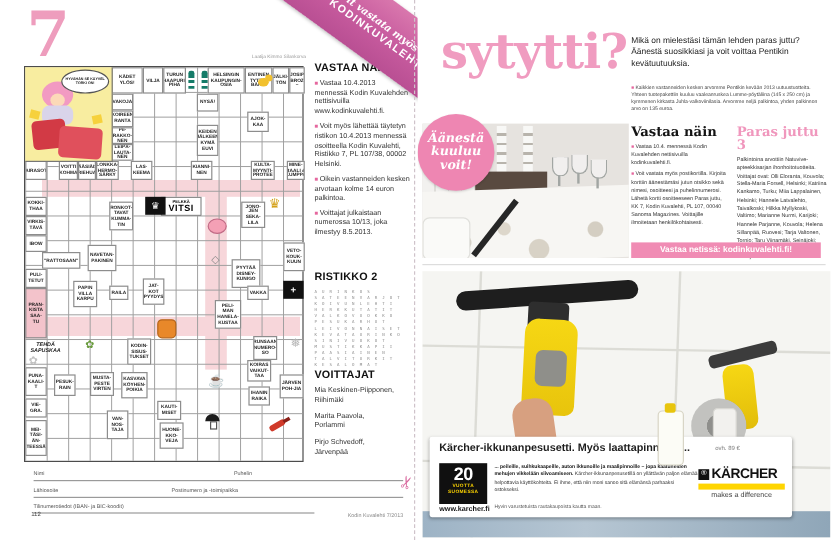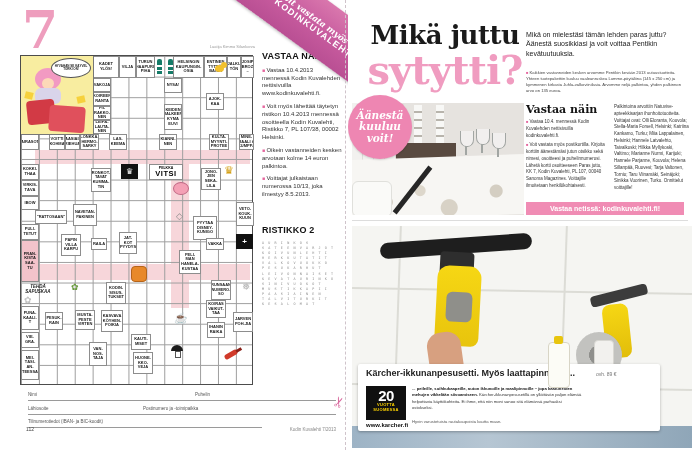--- a/index.html
+++ b/index.html
@@ -27,21 +27,21 @@
   .xw{position:absolute;left:20px;top:55px;width:233px;height:330px;border:1.5px solid #4c4c4c;background:#fff;box-sizing:border-box;}
   .band{position:absolute;background:#f7d6da;z-index:1;}
   .gridlines{position:absolute;inset:0;z-index:2;pointer-events:none;
     background-image:linear-gradient(to right,#9e9e9e 0.8px,transparent 0.8px),linear-gradient(to bottom,#9e9e9e 0.8px,transparent 0.8px);
     background-size:17.92px 20.6px;}
   .cl{position:absolute;z-index:3;font:700 4px/1.15 "Liberation Sans",sans-serif;text-transform:uppercase;
     text-align:center;color:#1a1a1a;background:#fff;border:0.5px solid #8d8d8d;display:flex;align-items:center;
     justify-content:center;padding:0.5px;box-sizing:border-box;overflow:hidden;}
   .cl.it{font:italic 700 4.5px/1.1 "Liberation Sans",sans-serif;border:none;background:transparent;}
   .cl.pinkcell{background:#f3c3cb;font-weight:800;}
-  .vitsi{position:absolute;left:128px;top:108px;width:34px;height:16px;z-index:3;background:#fff;border:0.5px solid #8d8d8d;
+  .vitsi{position:absolute;left:113px;top:108px;width:34px;height:16px;z-index:3;background:#fff;border:0.5px solid #8d8d8d;
     display:flex;flex-direction:column;align-items:center;justify-content:center;box-sizing:border-box;}
   .vitsi .s{font:700 3.5px/1 "Liberation Sans",sans-serif;}
   .vitsi .b{font:800 7.5px/1 "Liberation Sans",sans-serif;letter-spacing:.5px;}
   .illus{position:absolute;left:0;top:0;width:72px;height:78px;background:#f8eda0;z-index:4;overflow:hidden;border-right:1px solid #777;border-bottom:1px solid #777;}
   .hair{position:absolute;left:14px;top:12px;width:26px;height:22px;border-radius:50%;background:#f29ac2;}
   .face{position:absolute;left:21px;top:22px;width:12px;height:11px;border-radius:50%;background:#fcd9b8;}
   .torso{position:absolute;left:14px;top:32px;width:26px;height:16px;border-radius:6px;background:#d9d4ea;}
   .case1{position:absolute;left:6px;top:44px;width:28px;height:24px;border-radius:4px;background:#d23a45;transform:rotate(-6deg);}
   .case2{position:absolute;left:28px;top:50px;width:36px;height:26px;border-radius:4px;background:#e0505c;transform:rotate(4deg);}
   .tag1{position:absolute;left:4px;top:36px;width:8px;height:7px;background:#f6d13c;transform:rotate(14deg);}
@@ -268,52 +268,58 @@
       <div class="sol">V A L K O V U O K K O</div>
       <div class="sol">P E S U K A R H U T</div>
       <div class="sol">L E I V O N N A I S E T</div>
       <div class="sol">K E V A T A U R I N K O</div>
       <div class="sol">S I N I V U O K O T</div>
       <div class="sol">M U S T I K K A P I I</div>
       <div class="sol">P A A S I A I N E N</div>
       <div class="sol">T A L V I T U R K I T</div>
       <div class="sol">K E S A L O M A T</div>
     </div>
+    <div class="sb-block" style="top:308px;">
+      <div class="sb-h">VOITTAJAT</div>
+      <div class="win"><span>Mia Keskinen-Piipponen,</span><br><span>Riihimäki</span></div>
+      <div class="win"><span>Marita Paavola,</span><br><span>Porlammi</span></div>
+      <div class="win"><span>Pirjo Schvedoff,</span><br><span>Järvenpää</span></div>
+    </div>
 
     <span class="flabel" style="left:28px;top:392px;">Nimi</span>
     <span class="flabel" style="left:195px;top:392px;">Puhelin</span>
     <div class="fline" style="top:400px;"></div>
     <span class="flabel" style="left:28px;top:406px;">Lähiosoite</span>
     <span class="flabel" style="left:143px;top:406px;">Postinumero ja -toimipaikka</span>
     <div class="fline" style="top:414px;"></div>
     <span class="flabel" style="left:28px;top:419px;">Tilinumerotiedot (IBAN- ja BIC-koodit)</span>
     <div class="fline" style="top:427px;width:234px;"></div>
 
     <div class="pagenum">112</div>
     <div class="foot-r">Kodin Kuvalehti 7/2013</div>
   </section>
 
   <div class="cutline"></div>
   <span class="scissors">✂</span>
 
   <section class="page right">
     <div class="hl">
-      <div class="h1">Mikä juttu</div>
       <div class="h2">sytytti?</div>
     </div>
 
     <div class="intro">Mikä on mielestäsi tämän lehden paras juttu? Äänestä suosikkiasi ja voit voittaa Pentikin kevätuutuuksia.</div>
     <div class="fineprint">Kaikkien vastanneiden kesken arvomme Pentikin kevään 2013 uutuustuotteita. Yhteen tuotepakettiin kuuluu vaaleanruskea Lumme-pöytäliina (145 x 250 cm) ja kymmenen kirkasta Juhla-valkoviinilasia. Arvomme neljä palkintoa, yhden palkinnon arvo on 135 euroa.</div>
 
     <div class="rcol" style="left:178px;width:80px;">
       <div class="rcol-h">Vastaa näin</div>
       <div class="b">Vastaa 10.4. mennessä Kodin Kuvalehden nettisivuilla kodinkuvalehti.fi.</div>
       <div class="b">Voit vastata myös postikortilla. Kirjoita korttiin äänestämäsi jutun otsikko sekä nimesi, osoitteesi ja puhelinnumerosi. Lähetä kortti osoitteeseen Paras juttu, KK 7, Kodin Kuvalehti, PL 107, 00040 Sanoma Magazines. Voittajille ilmoitetaan henkilökohtaisesti.</div>
     </div>
     <div class="rcol" style="left:266px;width:76px;">
+      <div class="rcol-h pink">Paras juttu 3</div>
       <div class="body">Palkintoina arvottiin Natuvive-apteekkisarjan ihonhoitotuotteita. Voittajat ovat: Olli Eloranta, Kouvola; Stella-Maria Forsell, Helsinki; Katriina Kankamo, Turku; Miia Lappalainen, Helsinki; Hannele Latvalehto, Taivalkoski; Hilkka Myllykoski, Valtimo; Marianne Nurmi, Karijoki; Hannele Parjanne, Kouvola; Helena Sillanpää, Ruovesi; Tarja Valtonen, Tornio; Taru Viinamäki, Seinäjoki; Sinikka Vuorinen, Turku. Onnittelut voittajille!</div>
     </div>
 
     <div class="banner">Vastaa netissä: kodinkuvalehti.fi!</div>
 
     <div class="photo">
       <div class="wall-left"></div>
       <div class="candle" style="left:62px;"></div>
       <div class="candle" style="left:84px;"></div>
       <div class="darkchair"></div>
@@ -355,17 +361,25 @@
         <div class="ad-h1">Kärcher-ikkunanpesusetti. Myös laattapinnoille...</div>
         <div class="ad-price">ovh. 89 €</div>
         <div class="badge30">
           <div class="n">20</div>
           <div class="v">VUOTTA</div>
           <div class="v">SUOMESSA</div>
         </div>
         <div class="ad-body"><span class="bold">... peileille, suihkukaapeille, auton ikkunoille ja maalipinnoille – jopa kaatuneiden mehujen vikkelään siivoamiseen.</span><span> Kärcher-ikkunanpesusetillä on yllättävän paljon elämää helpottavia käyttökohteita. Ei ihme, että niin moni sanoo sitä elämänsä parhaaksi ostokseksi.</span></div>
         <div class="ad-dist">Hyvin varustetuista rautakaupoista kautta maan.</div>
         <div class="ad-url">www.karcher.fi</div>
+        <div class="logo-wrap">
+          <div class="logo-row">
+            <span class="logo-box">®</span>
+            <span class="logo-txt">KÄRCHER</span>
+          </div>
+          <div class="logo-bar"></div>
+          <div class="logo-tag">makes a difference</div>
+        </div>
       </div>
       <div class="bottle"></div>
     </div>
   </section>
 </div>
 
 </body></html>

